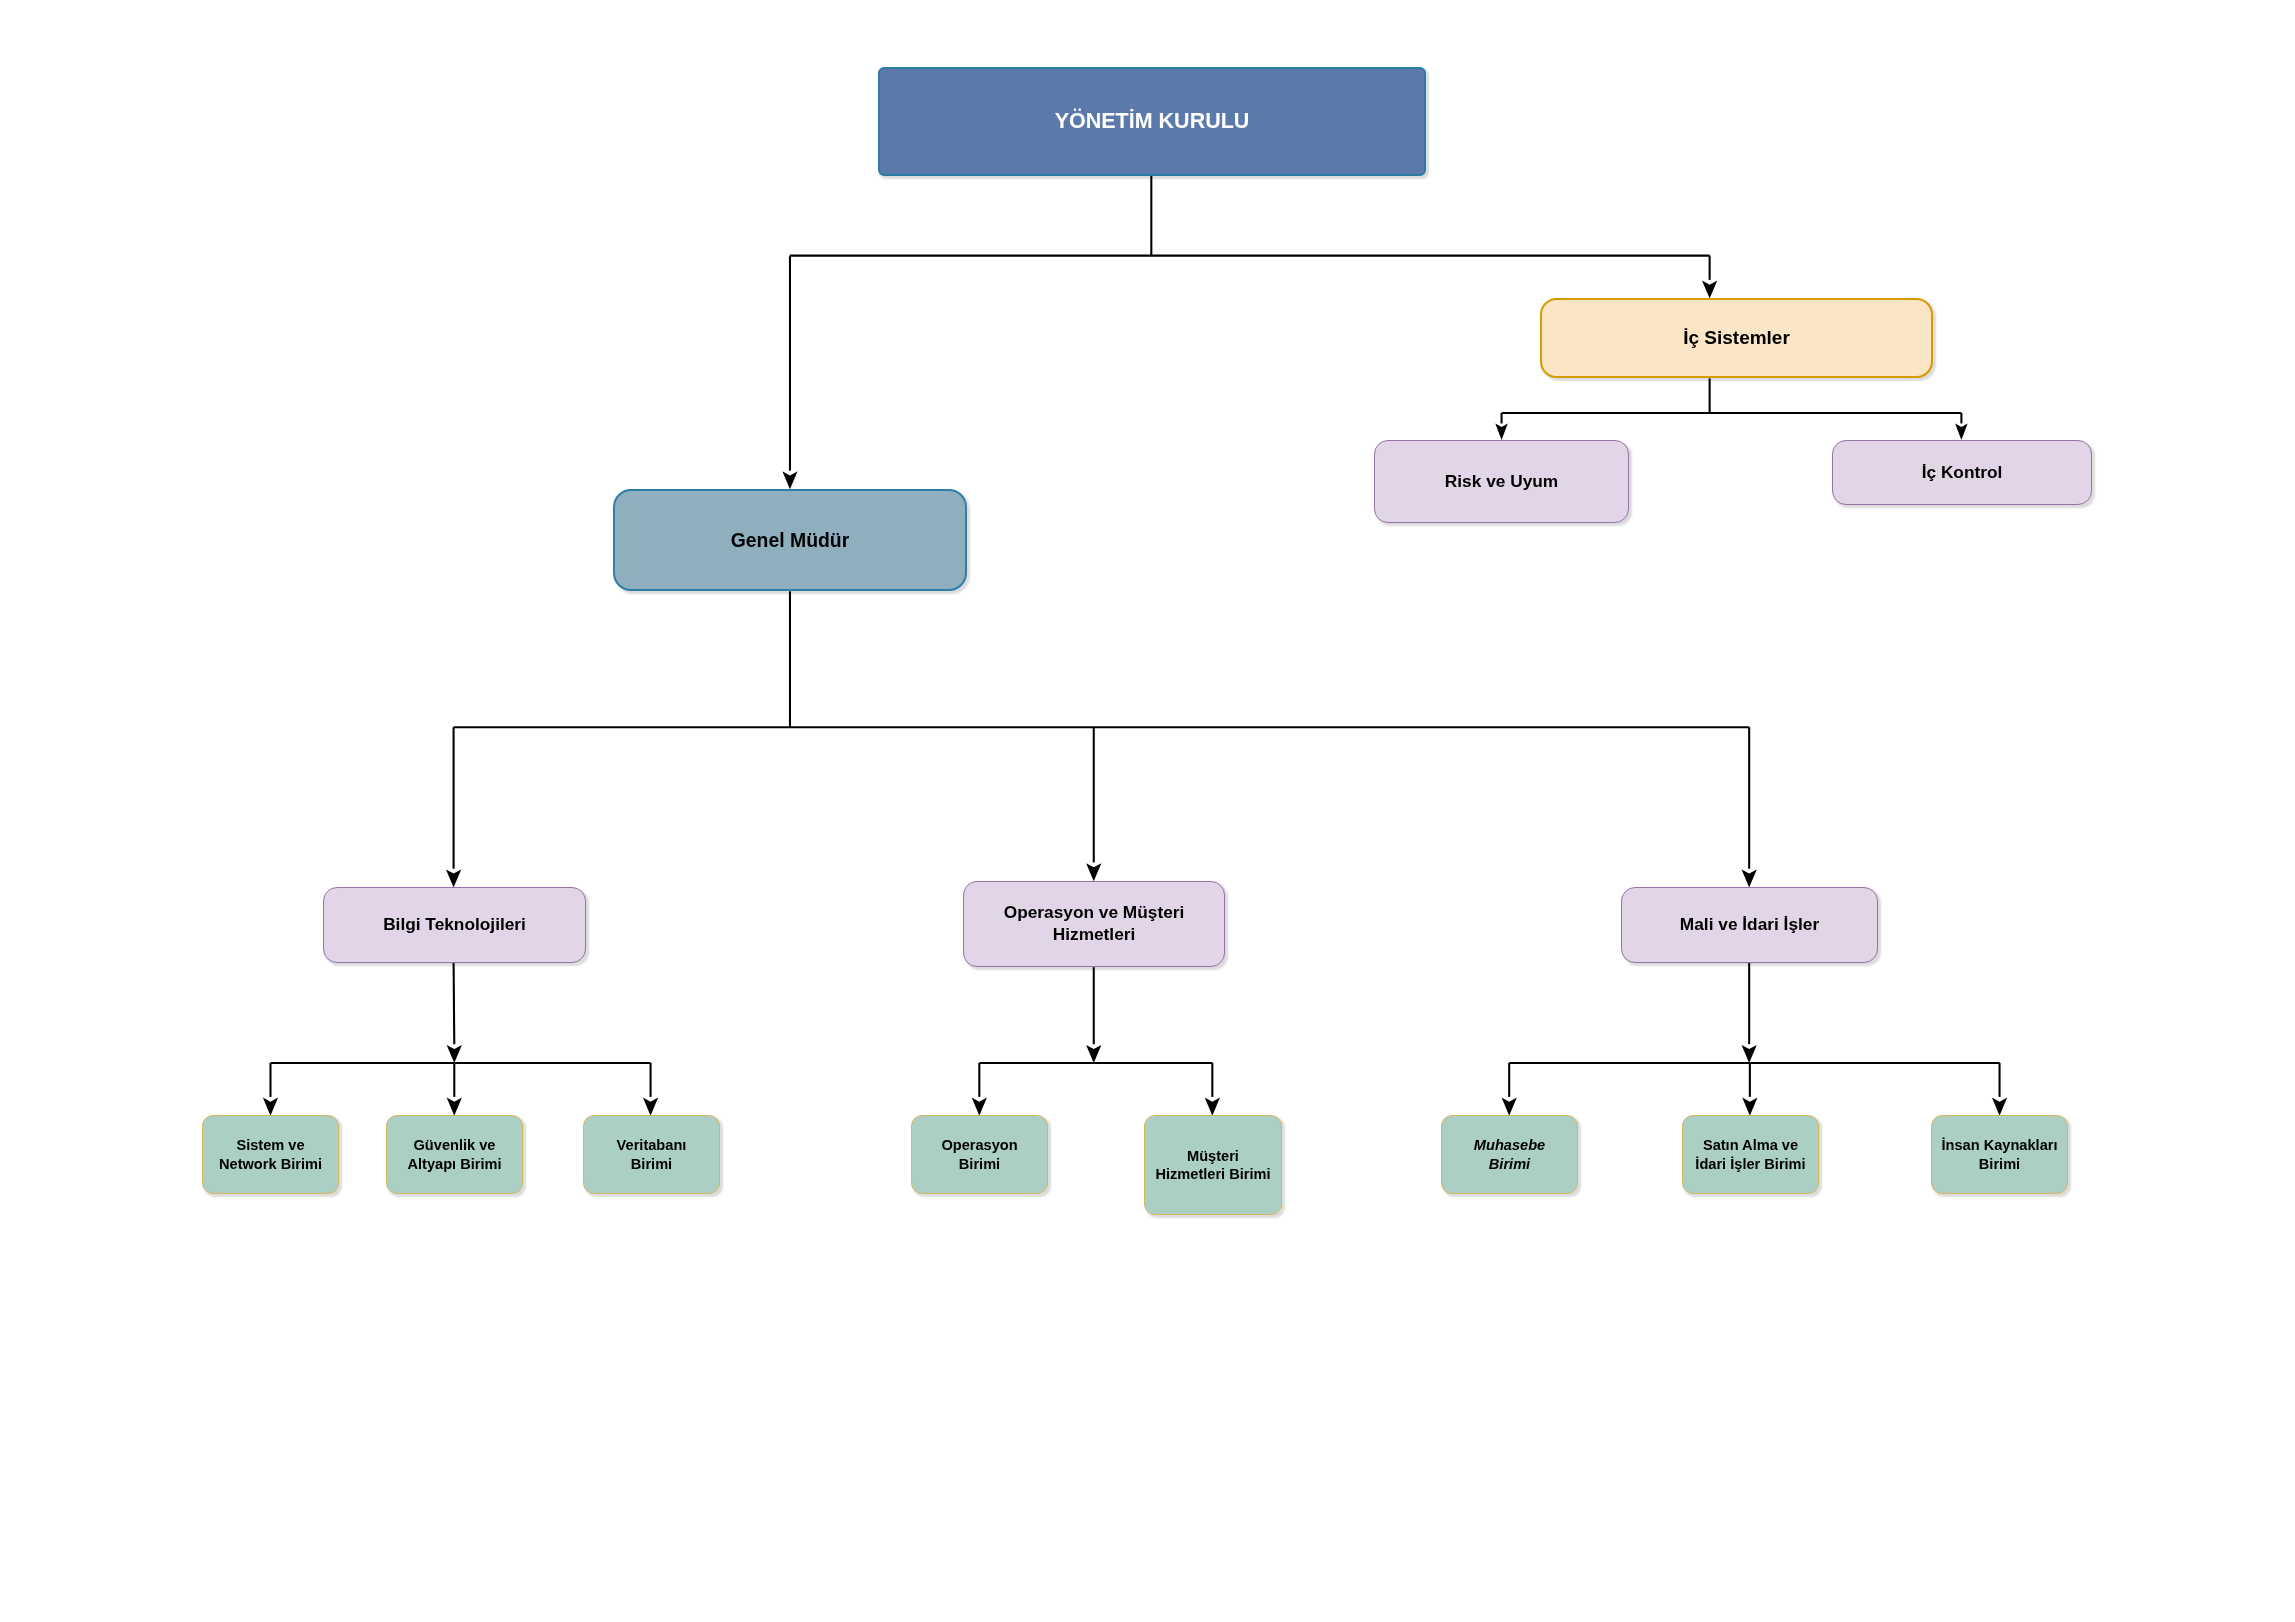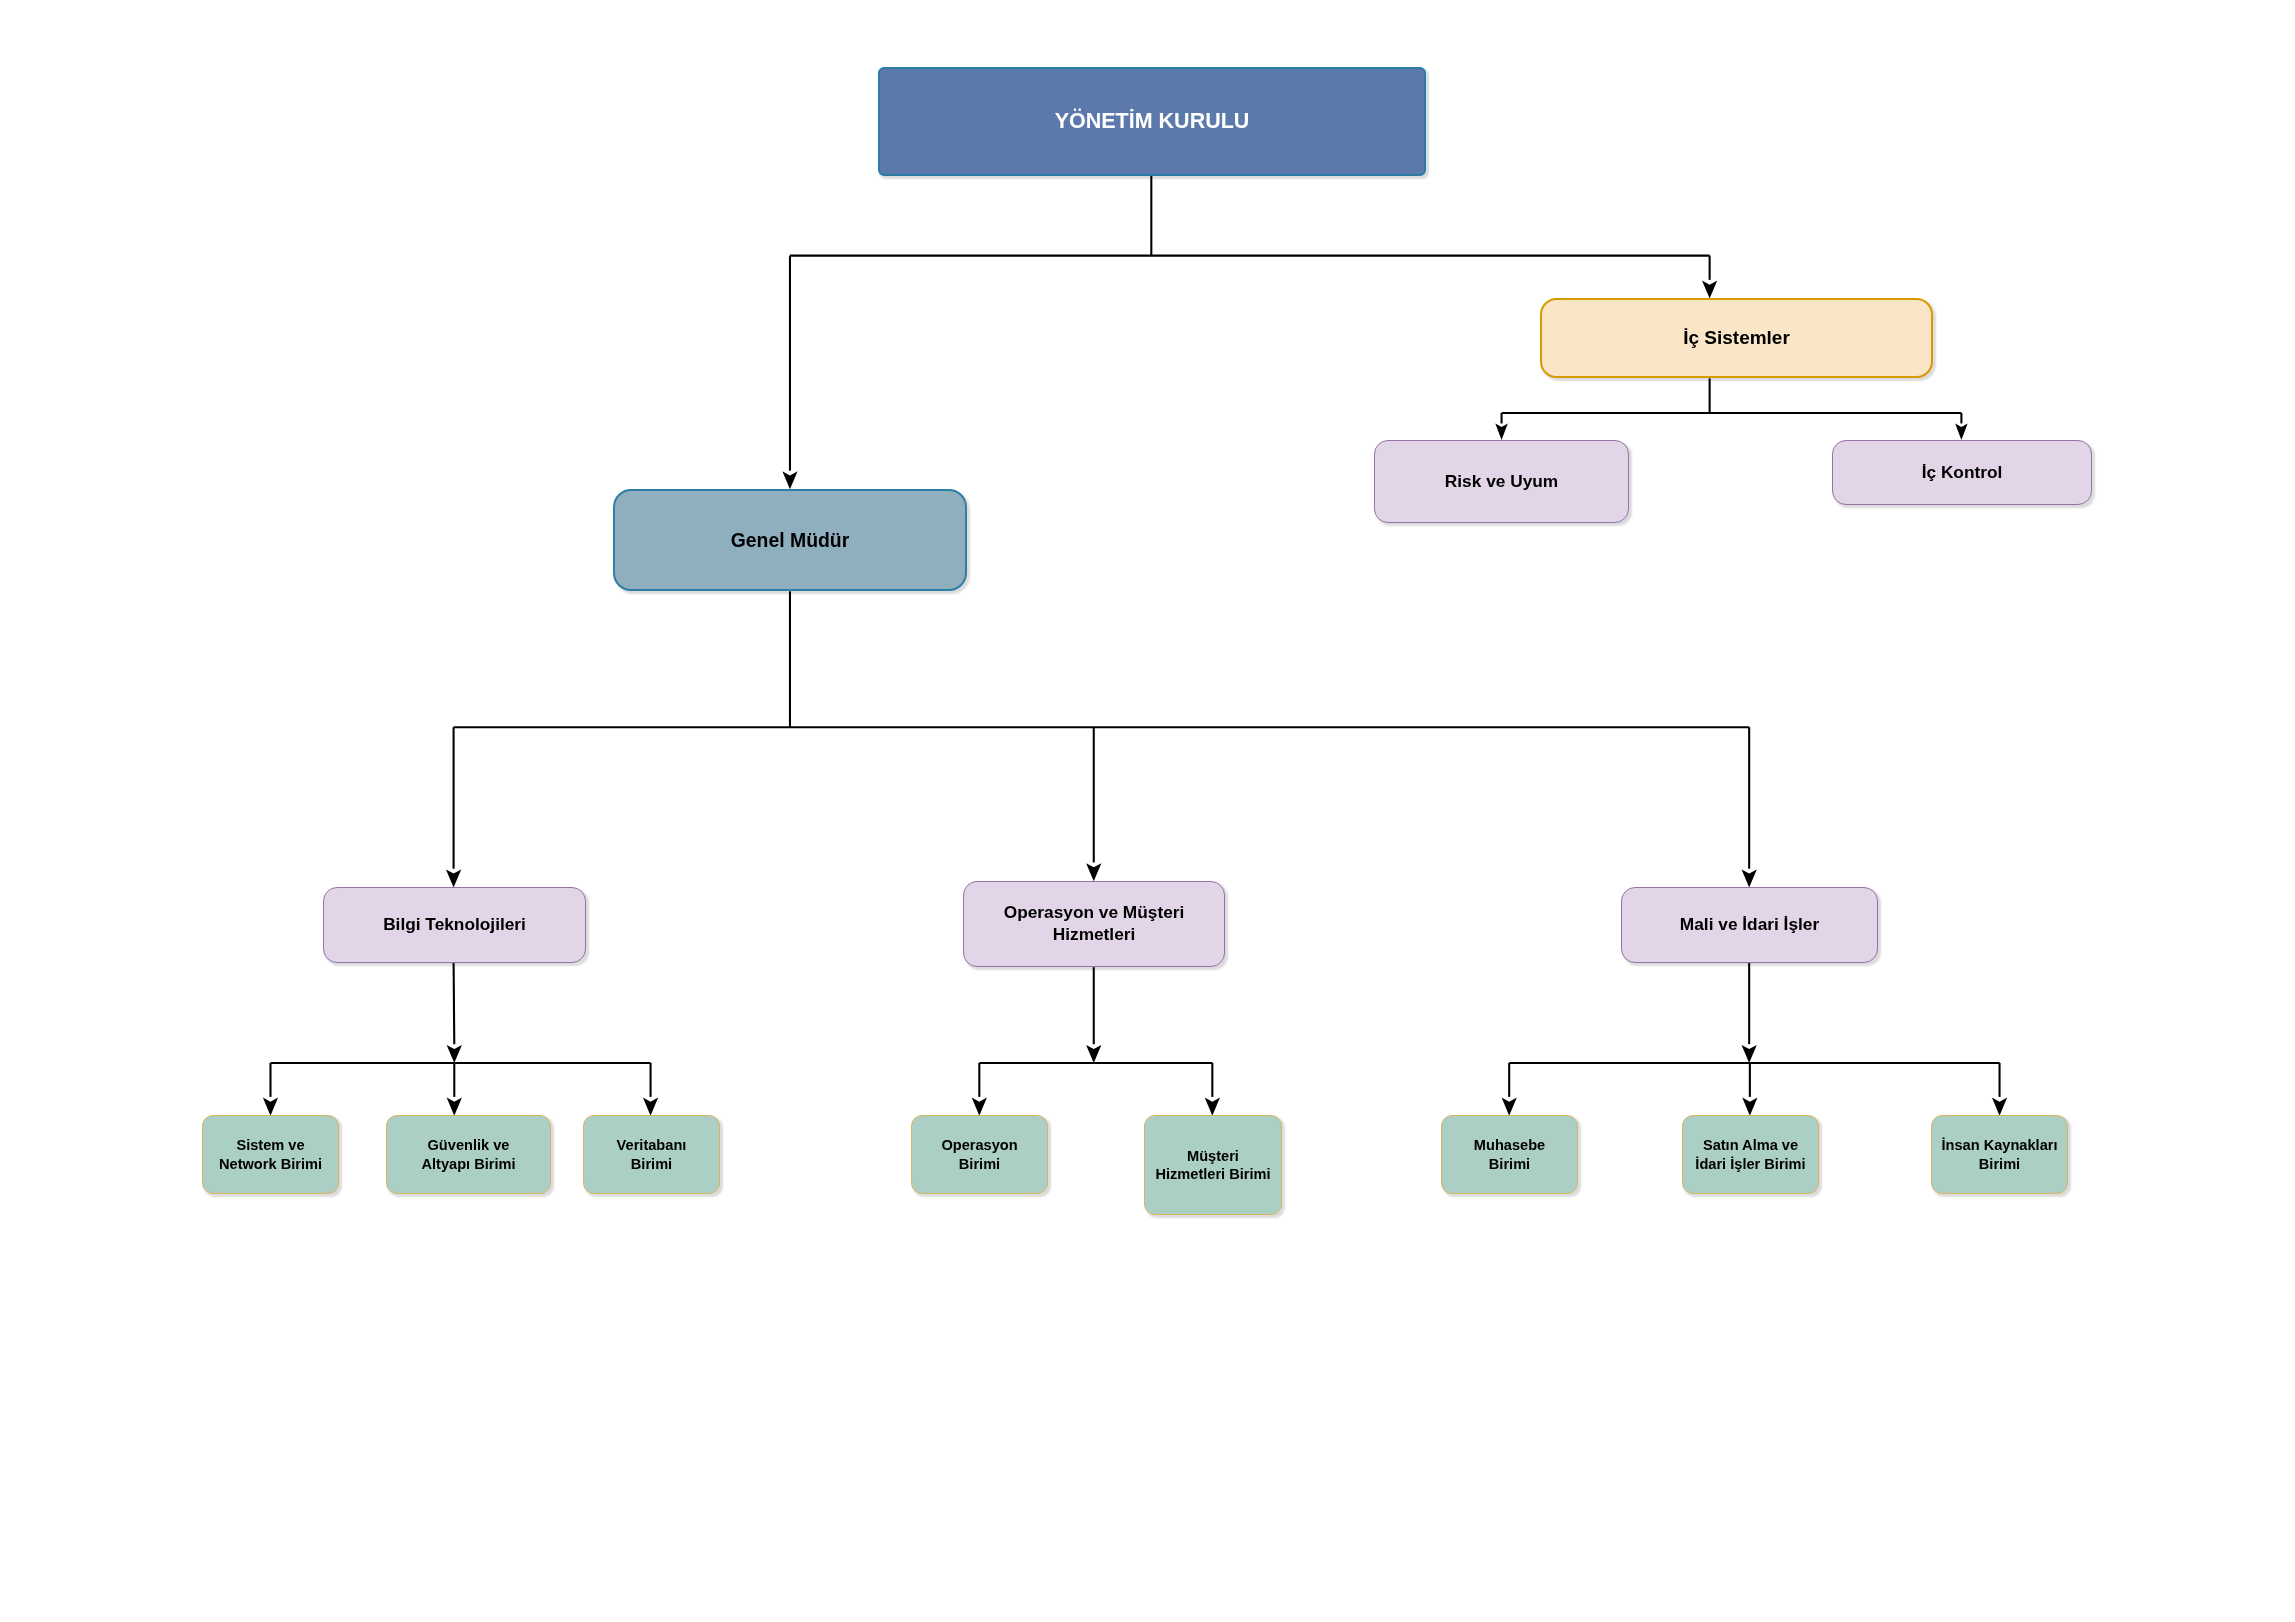--- a/index.html
+++ b/index.html
@@ -68,25 +68,25 @@
   
   #n-yonetim-kurulu   {left:878px;top:67px;  width:548px;height:109px;}
   #n-ic-sistemler     {left:1540px;top:298px; width:393px;height:80px;}
   #n-genel-mudur      {left:613px; top:489px; width:354px;height:102px;}
   #n-risk-ve-uyum     {left:1374px;top:440px; width:255px;height:83px;}
   #n-ic-kontrol       {left:1832px;top:440px; width:260px;height:65px;}
   #n-bilgi-teknolojileri {left:323px; top:887px;width:263px;height:76px;}
   #n-operasyon-musteri   {left:963px;top:881px;width:262px;height:86px;}
   #n-mali-idari          {left:1621px;top:887px;width:257px;height:76px;}
   #n-sistem-network      {left:202px; top:1115px;width:137px;height:79px;}
-  #n-guvenlik-altyapi    {left:386px; top:1115px;width:165px;height:79px;}
+  #n-guvenlik-altyapi    {left:386px; top:1115px;width:137px;height:79px;}
   #n-veritabani          {left:583px; top:1115px;width:137px;height:79px;}
   #n-operasyon-birimi    {left:911px;top:1115px;width:137px;height:79px;}
   #n-musteri-hizmetleri  {left:1144px;top:1115px;width:138px;height:100px;}
-  #n-muhasebe            {left:1441px;top:1115px;width:137px;height:79px;}
+  #n-muhasebe            {left:1441px;top:1115px;width:137px;height:79px;font-style:italic;}
   #n-satin-alma          {left:1682px;top:1115px;width:137px;height:79px;}
   #n-insan-kaynaklari    {left:1931px;top:1115px;width:137px;height:79px;}
   .edge{stroke:var(--line);stroke-width:3;fill:none;}
   .arrow{fill:var(--line);stroke:none;}
 </style>
 </head>
 <body>
 
 <div id="canvas">
 

